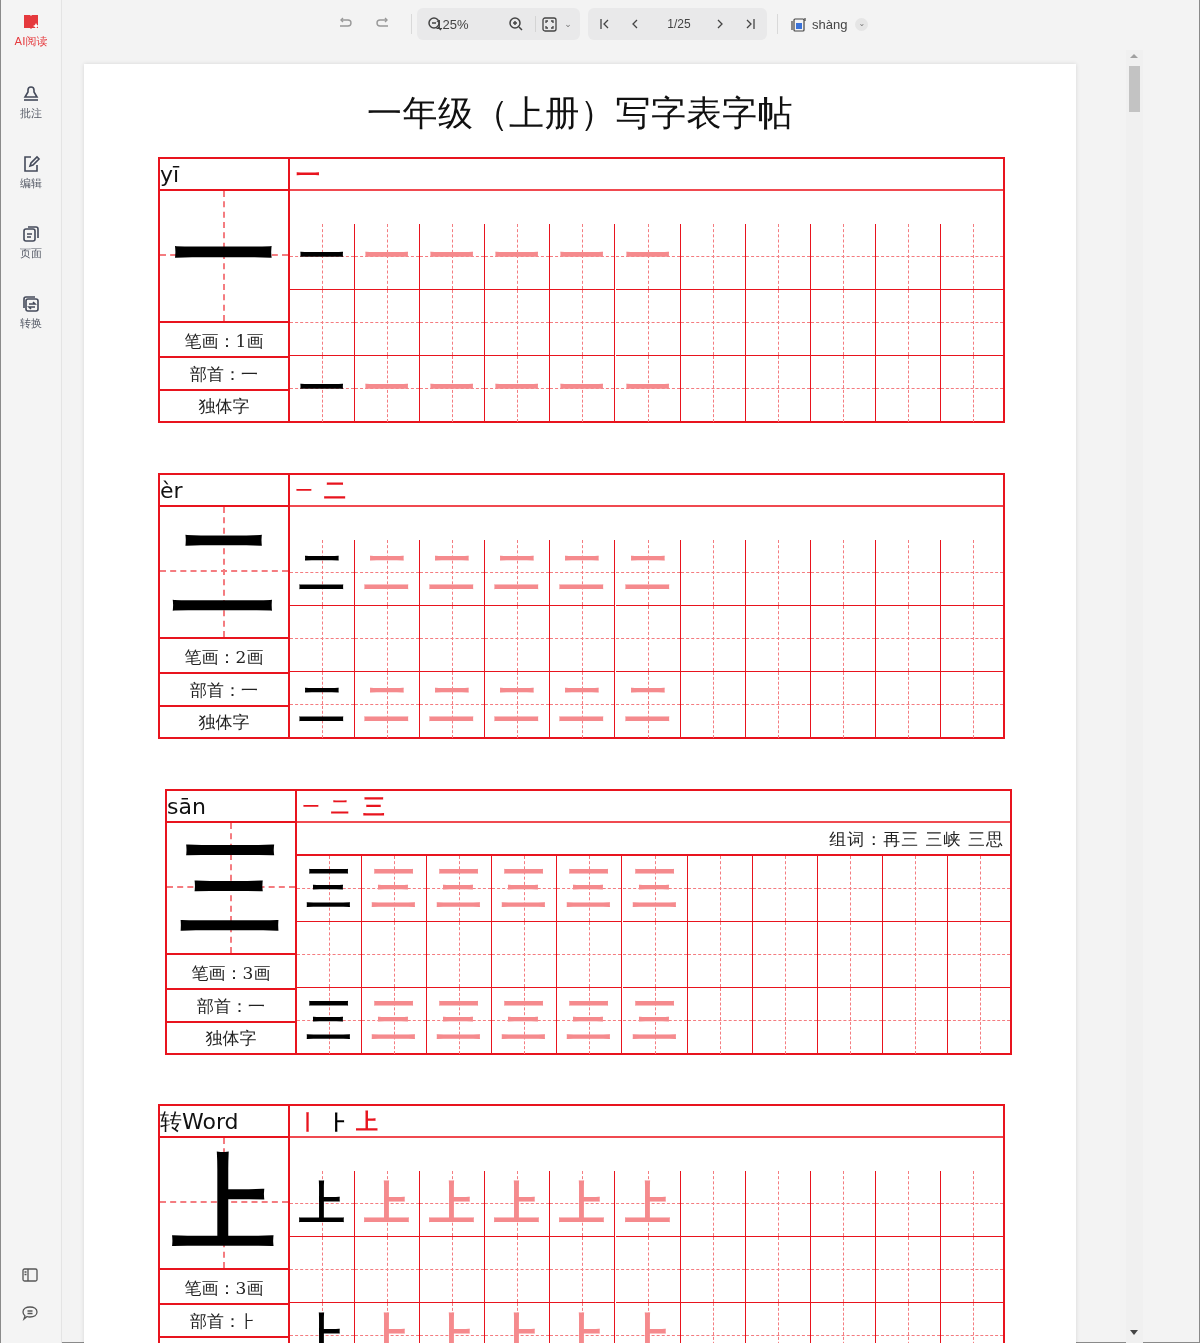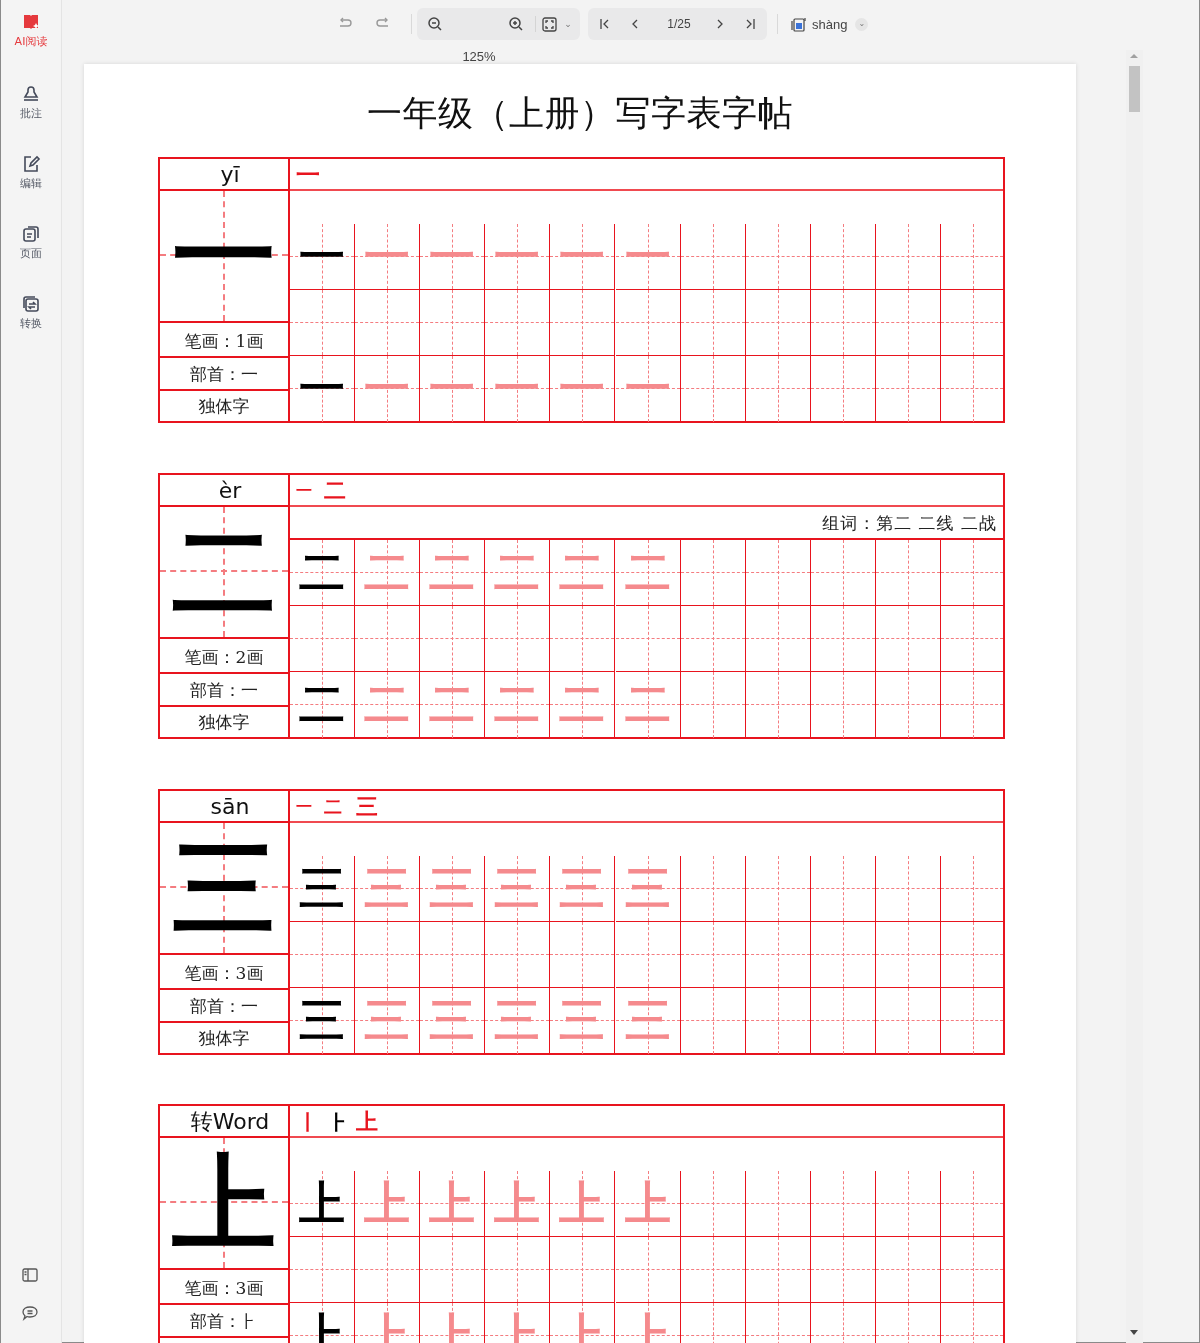--- a/index.html
+++ b/index.html
@@ -32,21 +32,21 @@
   .scroll-down { position: absolute; left: 4px; bottom: 8px; width: 0; height: 0; border-left: 4px solid transparent; border-right: 4px solid transparent; border-top: 5px solid #444; }
 
   
   .viewport { position: absolute; left: 47px; top: 50px; width: 1064px; height: 1293px; overflow: hidden; }
   .page { position: absolute; left: 36px; top: 14px; width: 992px; height: 1400px; background: #fff; box-shadow: 0 0 4px rgba(0,0,0,0.12); }
   .page-title { position: absolute; left: 0; top: 26px; width: 992px; text-align: center; font-family: "DejaVu Serif", "Liberation Serif", serif; font-size: 35px; color: #111; letter-spacing: 0.5px; }
 
   
   .block { position: absolute; left: 74px; width: 847px; height: 266px; border: 2px solid #e8141e; }
   .left-col { position: absolute; left: 0; top: 0; width: 130px; height: 262px; border-right: 2px solid #e8141e; }
-  .pinyin { position: absolute; left: 0; top: 0; width: 140px; height: 32px; border-bottom: 2px solid #e8141e; text-align: center; font-size: 22px; line-height: 31px; color: #111; font-family: "DejaVu Sans", sans-serif; }
+  .pinyin { position: absolute; left: 0; top: 0; width: 140px; height: 32px; border-bottom: 2px solid #e8141e; text-align: left; font-size: 22px; line-height: 31px; color: #111; font-family: "DejaVu Sans", sans-serif; }
   .big-char { position: absolute; left: 0; top: 32px; width: 128px; height: 132px; border-bottom: 2px solid #e8141e; }
   .big-char .vline { position: absolute; left: 63px; top: 0; height: 100%; border-left: 2px dashed #f47c80; }
   .big-char .hline { position: absolute; left: 0; top: 63px; width: 100%; border-top: 2px dashed #f47c80; }
   .big-char .glyph { position: absolute; left: 0; top: 0; width: 128px; height: 130px; text-align: center; font-size: 104px; line-height: 130px; color: #000; font-family: "DejaVu Serif", serif; font-weight: bold; }
   .info { position: absolute; left: 0; width: 128px; height: 33px; text-align: center; font-family: "DejaVu Serif", serif; font-size: 17px; line-height: 33px; color: #222; }
   .info.b { border-bottom: 2px solid #e8141e; }
 
   .stroke-row { position: absolute; left: 130px; top: 0; width: 713px; height: 32px; border-bottom: 2px solid #f04a50; }
   .stroke { position: absolute; top: 0; font-size: 20px; line-height: 32px; font-family: "DejaVu Sans", sans-serif; font-weight: bold; }
   .zuci-row { position: absolute; left: 130px; top: 32px; width: 713px; height: 33px; border-bottom: 2px solid #e8141e; }
@@ -128,21 +128,21 @@
     </div>
     <div class="tb-sep" style="left:349px;"></div>
 
     <div class="tb-group" style="left:355px;width:163px;"></div>
     <div class="tb-btn" style="left:361px;width:24px;">
       <svg width="16" height="16" viewBox="0 0 16 16" fill="none" stroke="#444" stroke-width="1.5">
           <circle cx="7" cy="7" r="5"></circle>
           <path d="M11 11l3 3M5 7h4"></path>
         </svg>
     </div>
-    <div class="tb-btn" style="left:397px;width:40px;margin-top:32px;">125%</div>
+    <div class="tb-btn" style="left:370px;width:40px;">125%</div>
     <div class="tb-btn" style="left:442px;width:24px;">
       <svg width="16" height="16" viewBox="0 0 16 16" fill="none" stroke="#444" stroke-width="1.5">
           <circle cx="7" cy="7" r="5"></circle>
           <path d="M11 11l3 3M5 7h4M7 5v4"></path>
         </svg>
     </div>
     <div class="tb-sep" style="left:473px;top:16px;height:16px;background:#d4d4d4;"></div>
     <div class="tb-btn" style="left:476px;width:22px;">
       <svg width="15" height="15" viewBox="0 0 15 15" fill="none" stroke="#444" stroke-width="1.3">
           <rect x="1" y="1" width="13" height="13" rx="2"></rect>
@@ -361,23 +361,20 @@
                 <div class="glyph">二</div>
               </div>
               <div class="info b" style="top:166px;">笔画：2画</div>
               <div class="info b" style="top:199px;">部首：一</div>
               <div class="info" style="top:231px;">独体字</div>
             </div>
             <div class="stroke-row">
               <span class="stroke" style="left:6px;font-size:16px;color:#e8141e;">一</span>
               <span class="stroke" style="left:34px;font-size:22px;color:#e8141e;">二</span>
             </div>
-            <div class="zuci-row">
-              <span class="zuci">组词：第二  二线  二战</span>
-            </div>
             <div class="grid">
               <div class="cell" style="left:0px;top:0px;width:65px;">
                 <div class="cv"></div>
                 <div class="ch"></div>
                 <div class="g model">二</div>
               </div>
               <div class="cell" style="left:65px;top:0px;width:65px;">
                 <div class="cv"></div>
                 <div class="ch"></div>
                 <div class="g trace">二</div>
@@ -511,36 +508,39 @@
               <div class="cell" style="left:586px;top:132px;width:65px;border-bottom:none;">
                 <div class="cv"></div>
                 <div class="ch"></div>
               </div>
               <div class="cell" style="left:651px;top:132px;width:62px;border-right:none;border-bottom:none;">
                 <div class="cv"></div>
                 <div class="ch"></div>
               </div>
             </div>
           </div>
-          <div class="block" style="top: 725px;">
+          <div class="block" style="top: 725px; margin-left: 7px;">
             <div class="left-col">
               <div class="pinyin">sān</div>
               <div class="big-char">
                 <div class="vline"></div>
                 <div class="hline"></div>
                 <div class="glyph">三</div>
               </div>
               <div class="info b" style="top:166px;">笔画：3画</div>
               <div class="info b" style="top:199px;">部首：一</div>
               <div class="info" style="top:231px;">独体字</div>
             </div>
             <div class="stroke-row">
               <span class="stroke" style="left:6px;font-size:16px;color:#e8141e;">一</span>
               <span class="stroke" style="left:34px;font-size:18px;color:#e8141e;">二</span>
               <span class="stroke" style="left:66px;font-size:22px;color:#e8141e;">三</span>
+            </div>
+            <div class="zuci-row">
+              <span class="zuci">组词：再三  三峡  三思</span>
             </div>
             <div class="grid">
               <div class="cell" style="left:0px;top:0px;width:65px;">
                 <div class="cv"></div>
                 <div class="ch"></div>
                 <div class="g model">三</div>
               </div>
               <div class="cell" style="left:65px;top:0px;width:65px;">
                 <div class="cv"></div>
                 <div class="ch"></div>

